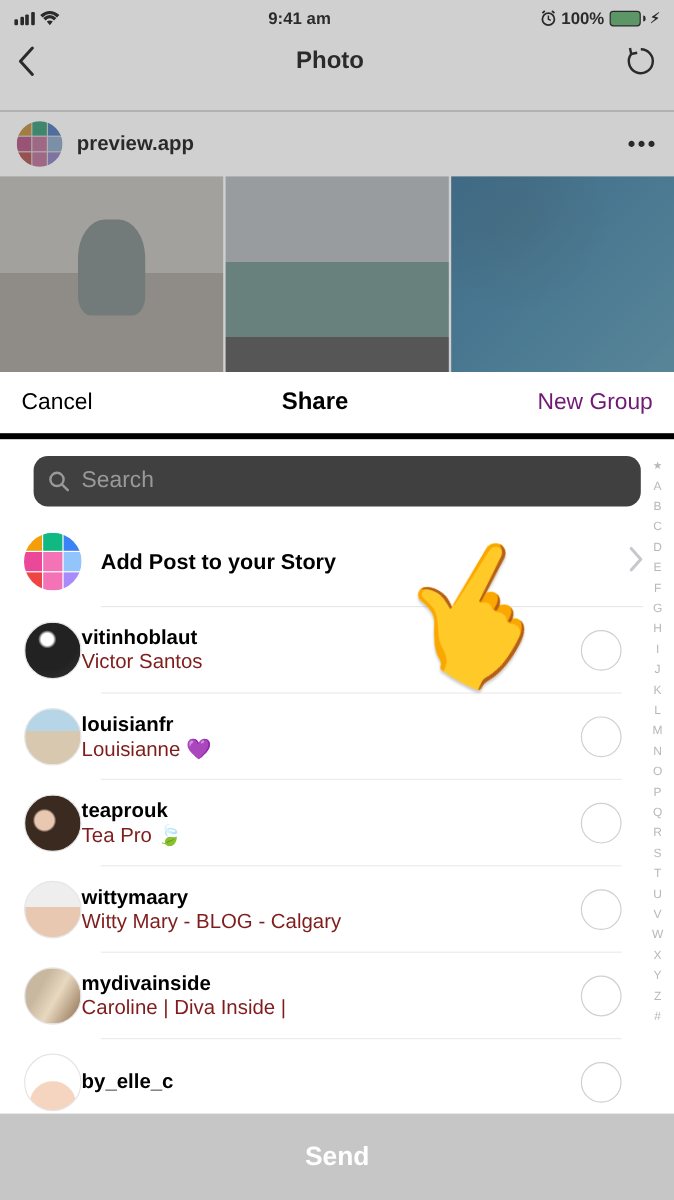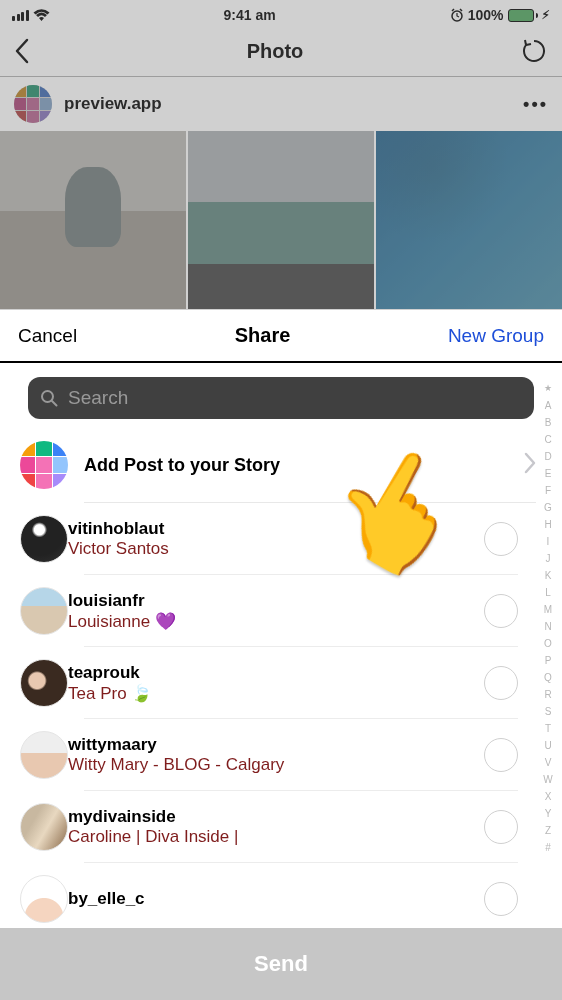--- a/index.html
+++ b/index.html
@@ -99,20 +99,21 @@
     .back-chevron svg, .undo-icon svg { display: block; }
 
     
     .post-header {
       height: 55px;
       display: flex;
       align-items: center;
       padding: 0 14px;
       gap: 12px;
       border-top: 1px solid #ddd;
+      margin-top: 16px;
     }
     .preview-logo {
       width: 38px;
       height: 38px;
       border-radius: 50%;
       display: grid;
       grid-template-columns: 1fr 1fr 1fr;
       grid-template-rows: 1fr 1fr 1fr;
       overflow: hidden;
       gap: 1px;
@@ -194,33 +195,33 @@
       left: 0;
       right: 0;
       bottom: 0;
       background: #fff;
     }
     .sheet-header {
       display: flex;
       align-items: center;
       justify-content: space-between;
       padding: 14px 18px;
-      border-bottom: 2px solid #000000;
+      border-bottom: 5px solid #000000;
     }
     .sheet-cancel {
       font-size: 19px;
       color: #000;
     }
     .sheet-title {
       font-size: 20px;
       font-weight: 700;
     }
     .sheet-new-group {
       font-size: 19px;
-      color: #1d4ed8;
+      color: #701a75;
     }
 
     
     .search-wrap {
       padding: 14px 28px 8px 28px;
     }
     .search-box {
       background: #404040;
       border-radius: 12px;
       display: flex;

